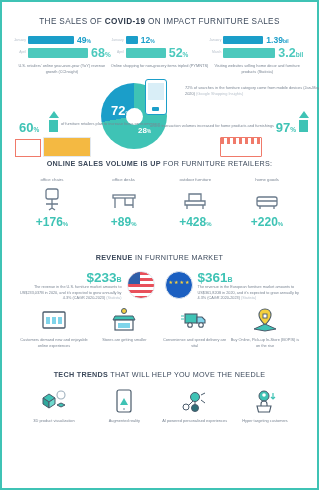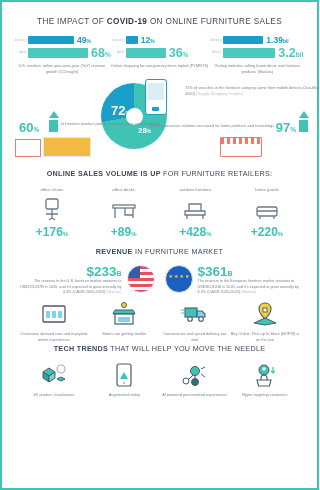--- a/index.html
+++ b/index.html
@@ -157,21 +157,21 @@
   .icon-cap{font-size:3.9px;line-height:1.5;color:#7a8593;margin-top:4px;}
   svg{display:block;}
 </style>
 </head>
 <body>
 
 <div class="page">
  <div class="inner">
 
   <div class="main-title">
-    <span>THE IMPACT OF </span><b>COVID-19</b><span> ON ONLINE FURNITURE SALES</span>
+    <span>THE SALES OF </span><b>COVID-19</b><span> ON IMPACT FURNITURE SALES</span>
   </div>
 
   <div class="stats-row">
 
     <div class="stat-col">
       <div class="bar-line">
         <span class="bar-month">January</span>
         <span class="bar" style="width:46px"></span>
         <span class="bar-val"><span>49</span><span class="unit">%</span></span>
       </div>
@@ -185,21 +185,21 @@
 
     <div class="stat-col">
       <div class="bar-line">
         <span class="bar-month">January</span>
         <span class="bar" style="width:12px"></span>
         <span class="bar-val"><span>12</span><span class="unit">%</span></span>
       </div>
       <div class="bar-line">
         <span class="bar-month">April</span>
         <span class="bar teal" style="width:40px"></span>
-        <span class="bar-val big"><span>36</span><span class="unit">%</span></span>
+        <span class="bar-val big"><span>52</span><span class="unit">%</span></span>
       </div>
       <div class="stat-caption">Online shopping for non-grocery items tripled (PYMNTS)</div>
     </div>
 
     <div class="stat-col">
       <div class="bar-line">
         <span class="bar-month">January</span>
         <span class="bar" style="width:40px"></span>
         <span class="bar-val"><span>1.39</span><span class="unit">bil</span></span>
       </div>
@@ -241,21 +241,21 @@
     <div class="bar-arrow" style="right:2px;top:30px;">
       <span class="arrow-up" style="border-bottom:7px solid #3fc3b5;position:static;display:block;margin:0 auto;width:0;"></span>
       <i style="height:12px"></i>
     </div>
 
     <span class="storefront-left"></span>
     <span class="shopfront"></span>
     <span class="shop2"></span>
   </div>
 
-  <div class="section-title" style="margin-top:10px">
+  <div class="section-title" style="margin-top:0">
     <b>ONLINE SALES VOLUME IS UP</b><span> FOR FURNITURE RETAILERS:</span>
   </div>
 
   <div class="vol-row">
     <div class="vol-col">
       <div class="vol-label">office chairs</div>
       <div class="vol-icon">
         <svg width="24" height="25" viewBox="0 0 24 25">
               <rect x="6" y="2" width="12" height="10" rx="2" fill="none" stroke="#6b7b8c" stroke-width="1.3"></rect>
               <path d="M12 12v5M6 17h12M12 17v4M9 23l3-2 3 2" stroke="#6b7b8c" stroke-width="1.3" fill="none"></path>
@@ -291,21 +291,21 @@
       <div class="vol-icon">
         <svg width="26" height="25" viewBox="0 0 26 25">
               <rect x="3" y="10" width="20" height="9" rx="2" fill="none" stroke="#6b7b8c" stroke-width="1.3"></rect>
               <path d="M3 14h20M6 19v3M20 19v3" stroke="#6b7b8c" stroke-width="1.3" fill="none"></path>
             </svg>
       </div>
       <div class="vol-val"><span>+220</span><span class="unit">%</span></div>
     </div>
   </div>
 
-  <div class="section-title" style="margin-top:9px">
+  <div class="section-title" style="margin-top:25px">
     <b>REVENUE</b><span> IN FURNITURE MARKET</span>
   </div>
 
   <div class="rev-row">
     <div style="text-align:right">
       <div class="rev-amt"><span>$233</span><span class="unit">B</span></div>
       <div class="rev-txt">
         <span>The revenue in the U.S. furniture market amounts to US$233,037B in 2020, and it's expected to grow annually by 4.3% (CAGR 2020-2023)</span>
         <span class="src">(Statista)</span>
       </div>
@@ -365,21 +365,21 @@
         <svg width="26" height="24" viewBox="0 0 26 24">
               <path d="M13 1c4 0 6 3 6 6 0 4-6 10-6 10S7 11 7 7c0-3 2-6 6-6z" fill="#f4d03f" stroke="#4a5b6b" stroke-width="1.1"></path>
               <rect x="11" y="6" width="4" height="4" fill="#fff" stroke="#4a5b6b" stroke-width=".9"></rect>
               <path d="M2 21l11-5 11 5-11 2z" fill="#3fc3b5" stroke="#4a5b6b" stroke-width="1"></path>
             </svg>
       </div>
       <div class="icon-cap">Buy Online, Pick-up In-Store (BOPIS) is on the rise</div>
     </div>
   </div>
 
-  <div class="section-title" style="margin-top:1px">
+  <div class="section-title" style="margin-top:21px">
     <b>TECH TRENDS</b><span> THAT WILL HELP YOU MOVE THE NEEDLE</span>
   </div>
 
   <div class="icon-row">
     <div class="icon-col">
       <div class="icon-box">
         <svg width="28" height="24" viewBox="0 0 28 24">
               <path d="M3 9l6-4 6 4-6 4z" fill="#3fc3b5" stroke="#4a5b6b" stroke-width="1"></path>
               <path d="M3 9v6l6 4v-6z" fill="#2fa89c" stroke="#4a5b6b" stroke-width="1"></path>
               <path d="M15 9v6l-6 4v-6z" fill="#6fd9cd" stroke="#4a5b6b" stroke-width="1"></path>

